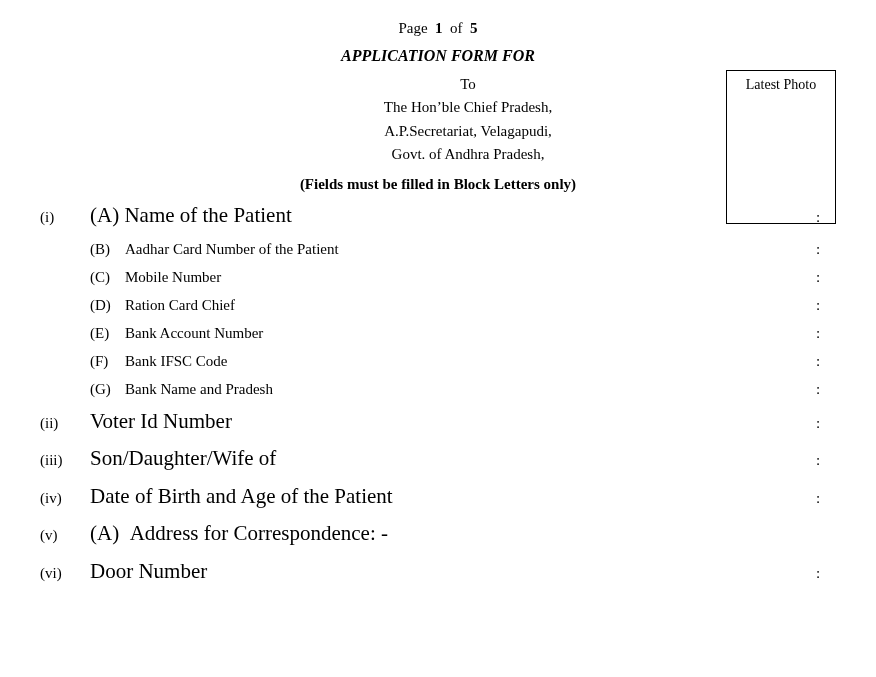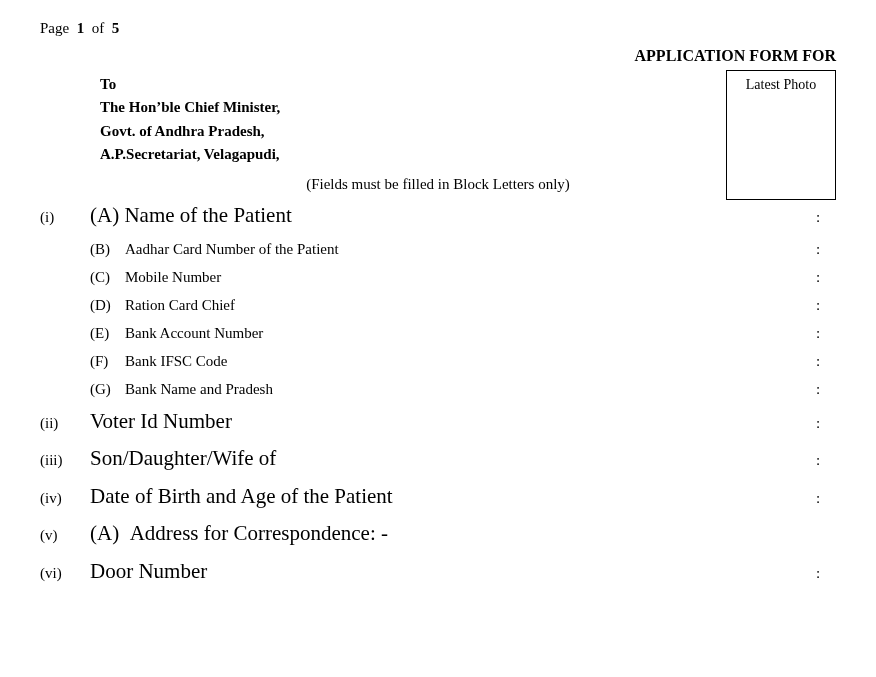--- a/index.html
+++ b/index.html
@@ -13,67 +13,69 @@
       font-family: "Times New Roman", Times, serif;
       font-size: 15px;
       color: #000000;
       width: 876px;
       min-height: 677px;
       padding: 20px 40px 20px 40px;
       position: relative;
     }
 
     .page-indicator {
-      text-align: left;
+      text-align: center;
       font-size: 15px;
       margin-bottom: 10px;
     }
 
     .page-indicator .page-bold {
       font-weight: bold;
     }
 
     .header-section {
-      text-align: right;
+      text-align: center;
+      font-style: italic;
     }
 
     .app-title {
       font-weight: bold;
       font-size: 16px;
     }
 
     .app-subtitle {
       font-size: 15px;
     }
 
     .photo-box {
       position: absolute;
       top: 70px;
       right: 40px;
       width: 110px;
-      height: 130px;
+      height: 154px;
       border: 1.5px solid #000;
       display: flex;
       align-items: flex-start;
       justify-content: center;
       padding-top: 6px;
       font-size: 14px;
     }
 
     .address-section {
       margin-top: 8px;
       margin-left: 60px;
+      font-weight: normal;
+      font-size: 15px;
+      line-height: 1.55;
+      text-align: center;
+    }
+
+    .fields-notice {
+      text-align: center;
       font-weight: bold;
-      font-size: 15px;
-      line-height: 1.55;
-    }
-
-    .fields-notice {
-      text-align: center;
-      font-weight: normal;
       font-size: 15px;
       margin: 10px 0 6px 0;
     }
 
     .form-fields {
       margin-top: 4px;
     }
 
     .form-row {
       display: flex;
@@ -138,23 +140,23 @@
 <div class="photo-box">
   <span>Latest Photo</span>
 </div>
 
 <div class="header-section">
   <div class="app-title">APPLICATION FORM FOR</div>
 </div>
 
 <div class="address-section">
   <div>To</div>
-  <div>The Hon’ble Chief Minister,</div>
+  <div>The Hon’ble Chief Pradesh,</div>
+  <div>A.P.Secretariat, Velagapudi,</div>
   <div>Govt. of Andhra Pradesh,</div>
-  <div>A.P.Secretariat, Velagapudi,</div>
 </div>
 
 <div class="fields-notice">(Fields must be filled in Block Letters only)</div>
 
 <div class="form-fields">
 
   <div class="form-row">
     <span class="row-num">(i)</span>
     <span class="row-label">(A)&nbsp;Name of the Patient</span>
     <span class="row-colon">:</span>

